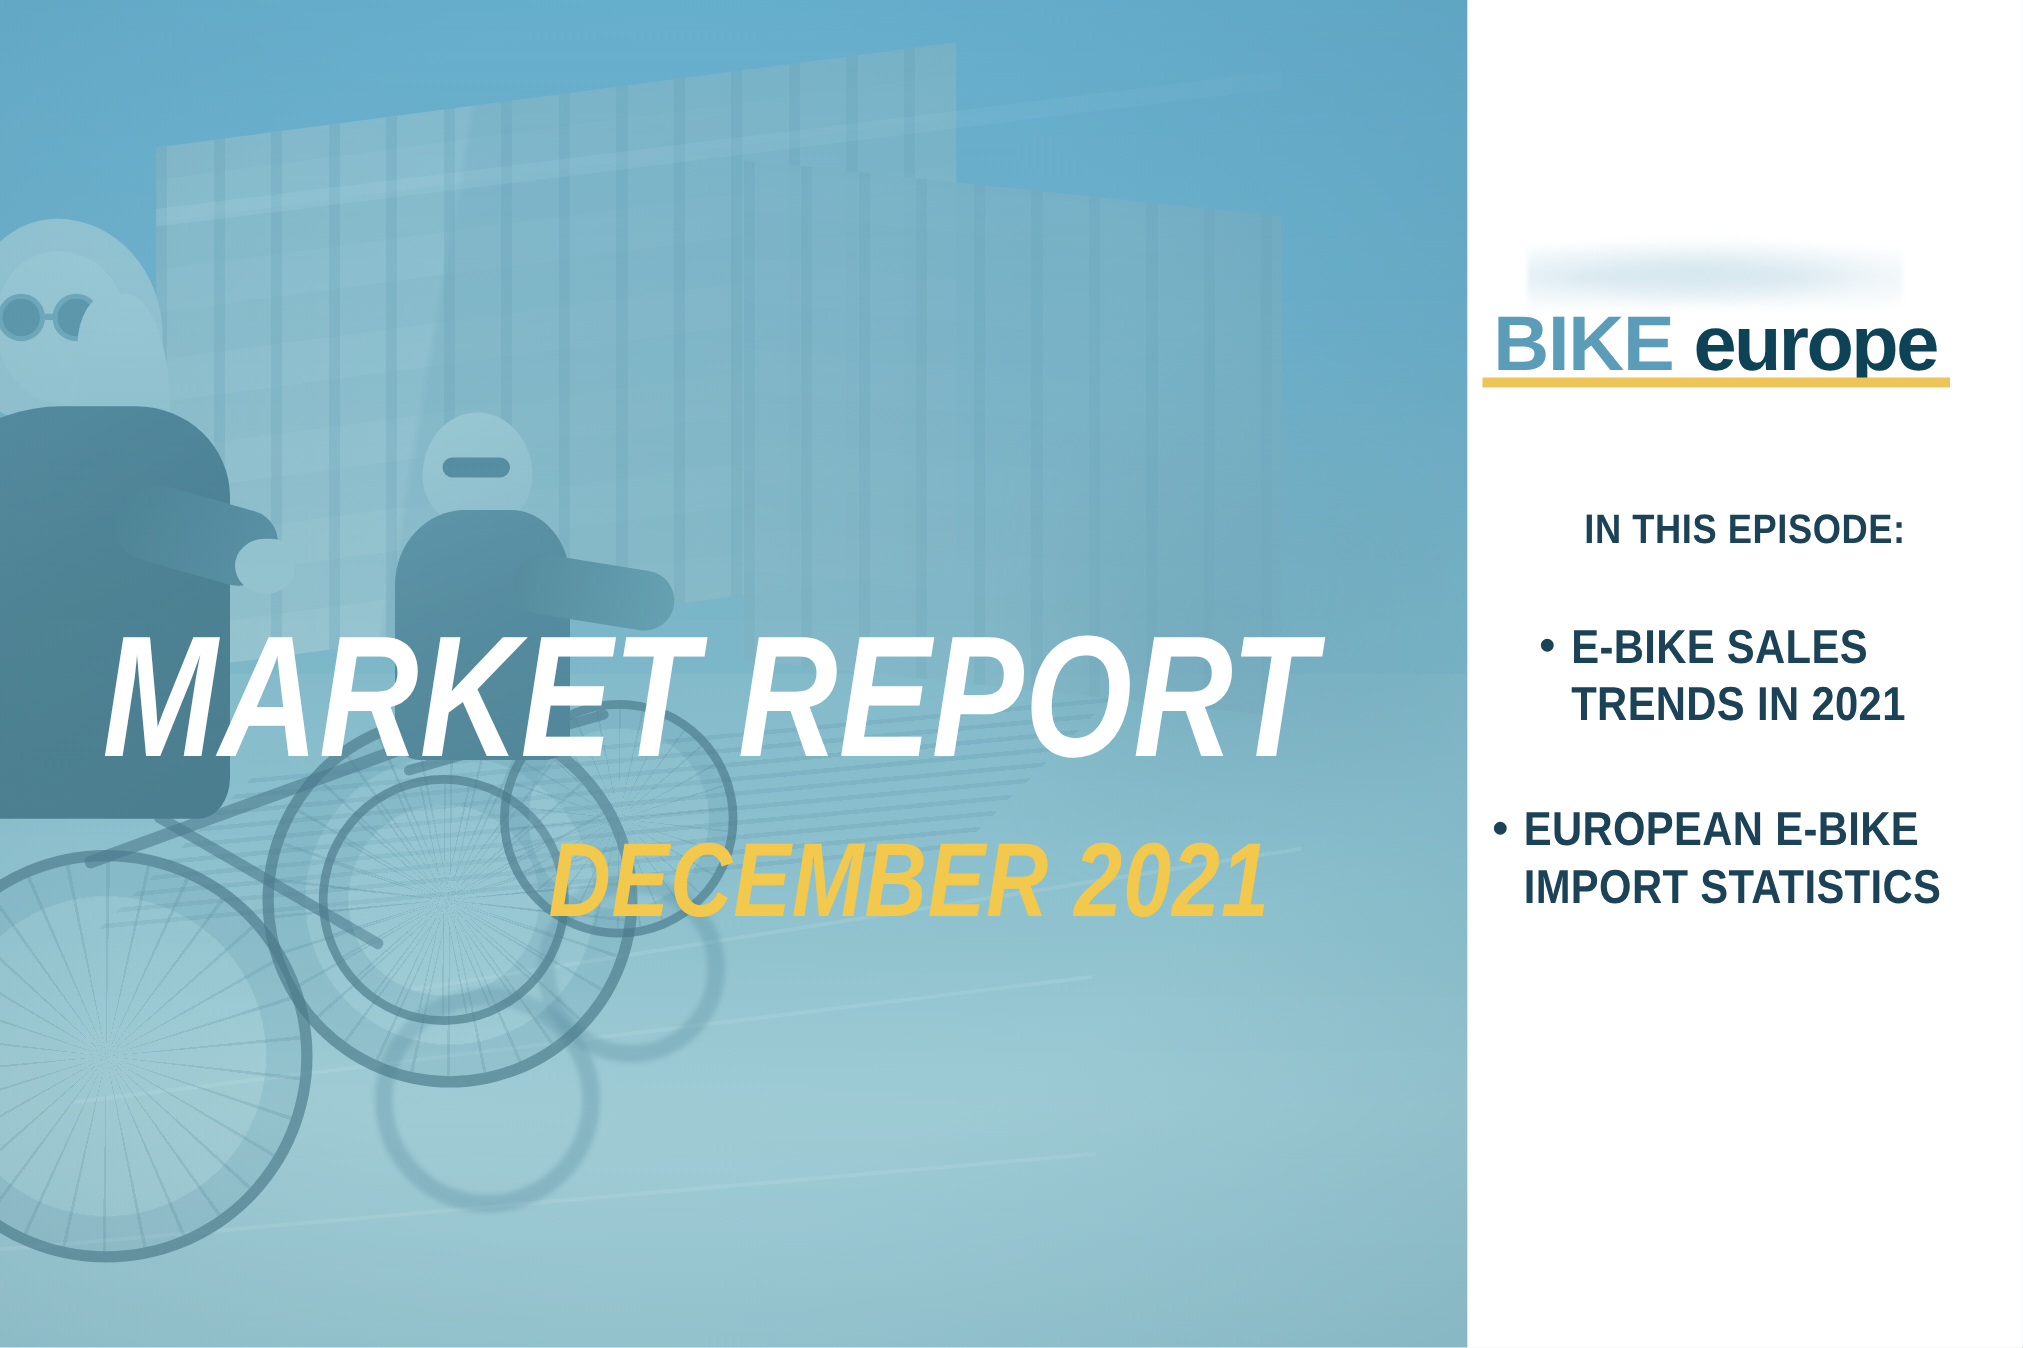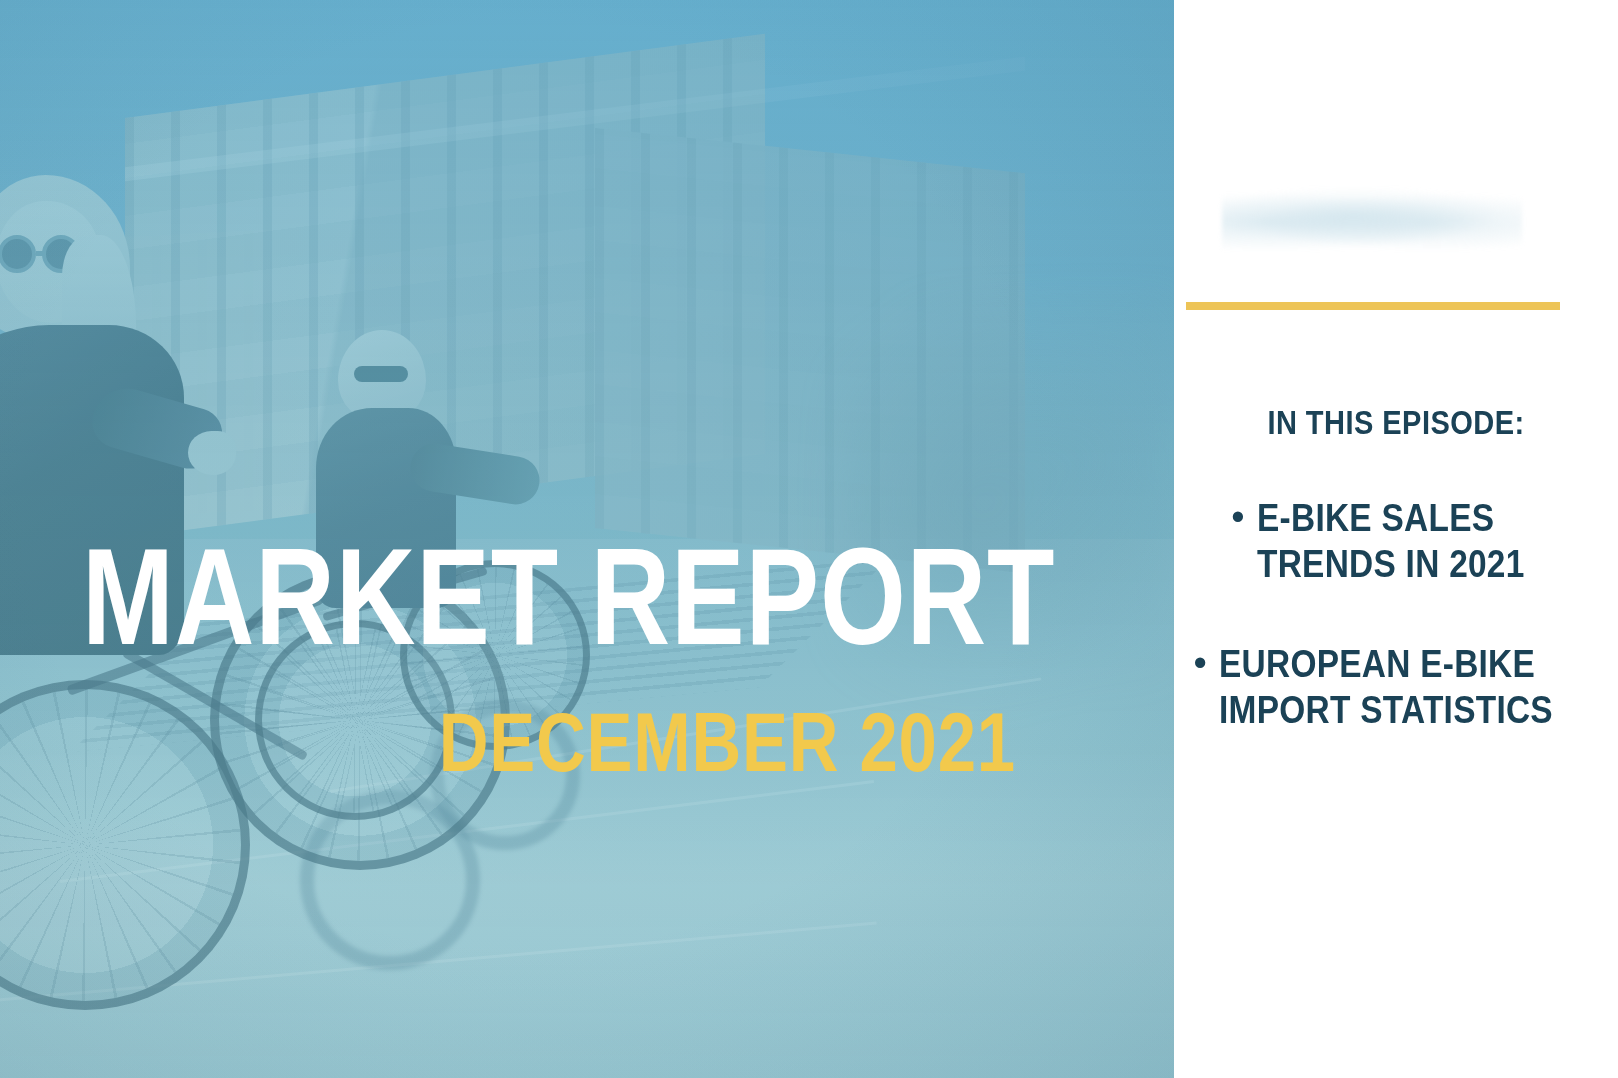--- a/index.html
+++ b/index.html
@@ -225,23 +225,24 @@
   .vignette {
     position:absolute; inset:0;
     background:radial-gradient(ellipse at 45% 45%, rgba(0,0,0,0) 55%, rgba(58,110,130,.16) 100%);
   }
   .photo-blur { position:absolute; inset:0; filter:blur(0.6px); }
 
   
   .hero-text {
     position:absolute;
     left:82px;
-    top:532px;
+    top:494px;
     width:1000px;
     z-index:20;
+    font-style:italic;
   }
   .hero-title {
     font-family:"Liberation Sans Narrow","Liberation Sans", sans-serif;
     font-weight:bold;
     font-size:138px;
     line-height:.93;
     letter-spacing:1px;
     color:#ffffff;
     transform:scaleX(.80);
     transform-origin:left center;
@@ -443,20 +444,24 @@
     <div class="hero-text">
       <div class="hero-title">MARKET REPORT</div>
       <div class="hero-sub">DECEMBER 2021</div>
     </div>
   </div>
 
   <div class="panel">
 
     <div class="logo-ghost"></div>
 
+    <div class="logo">
+      <span class="logo-bike">BIKE</span>
+      <span class="logo-europe">europe</span>
+    </div>
     <div class="logo-rule"></div>
 
     <div class="episode-label">IN THIS EPISODE:</div>
 
     <div class="bullets">
       <div class="bullet-row">
         <span class="bullet-dot">•</span>
         <span class="bullet-text">E-BIKE SALES
 TRENDS IN 2021</span>
       </div>

